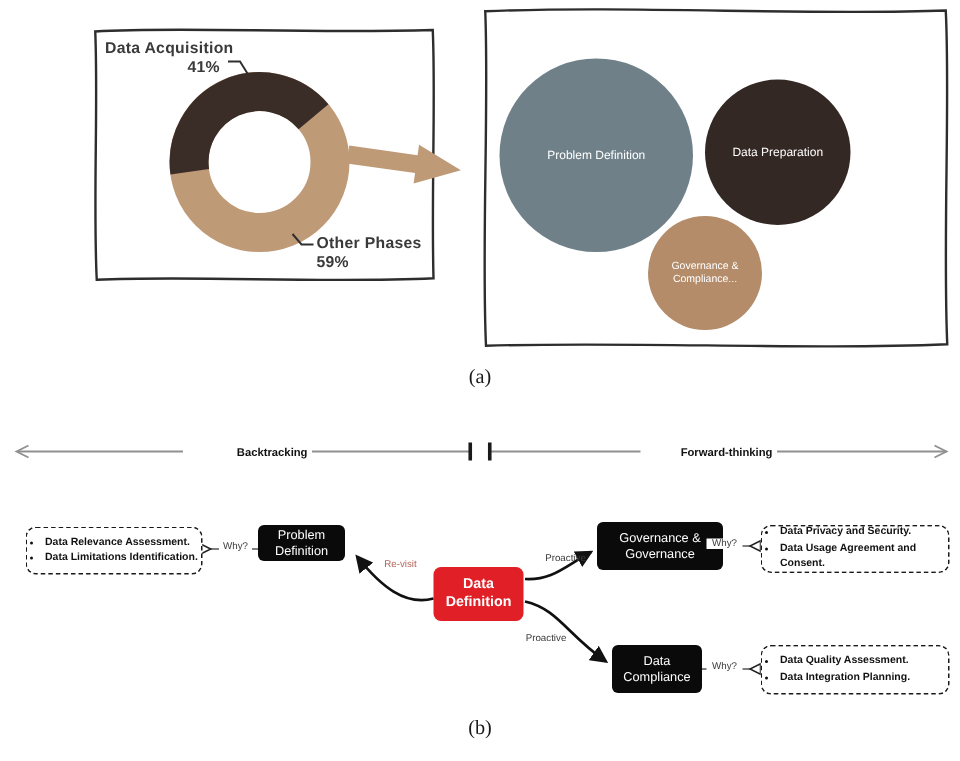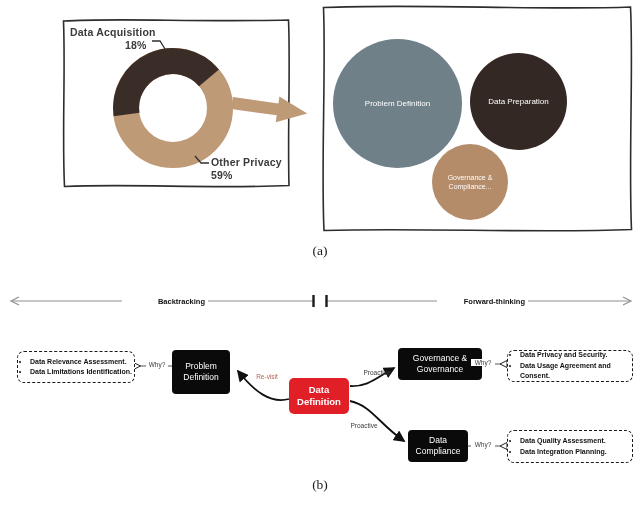--- a/index.html
+++ b/index.html
@@ -70,48 +70,48 @@
     <polygon points="507,360.5 507,367.5 500,364" fill="#fff" stroke="#222" stroke-width="1"></polygon>
     <line x1="468" y1="446" x2="500" y2="446" stroke="#555" stroke-width="1"></line>
     <polygon points="507,442.5 507,449.5 500,446" fill="#fff" stroke="#222" stroke-width="1"></polygon>
 
     <path d="M 289 399 C 270 404, 254 391, 238 371" fill="none" stroke="#111" stroke-width="1.8" marker-end="url(#arrw)"></path>
     <path d="M 350 386 C 368 387, 376 378, 394 368" fill="none" stroke="#111" stroke-width="1.8" marker-end="url(#arrw)"></path>
     <path d="M 350 401 C 372 406, 378 423, 404 441" fill="none" stroke="#111" stroke-width="1.8" marker-end="url(#arrw)"></path>
   </svg>
 
   <div class="abs sketch-label" style="left:70px;top:26px;">Data Acquisition</div>
-  <div class="abs sketch-label" style="left:125px;top:39px;">18%</div>
-  <div class="abs sketch-label" style="left:211px;top:156px;">Other Privacy</div>
+  <div class="abs sketch-label" style="left:125px;top:39px;">41%</div>
+  <div class="abs sketch-label" style="left:211px;top:156px;">Other Phases</div>
   <div class="abs sketch-label" style="left:211px;top:169px;">59%</div>
 
   <div class="bubble bubble-dp">
     <span>Data Preparation</span>
   </div>
   <div class="bubble bubble-pd">
     <span>Problem Definition</span>
   </div>
   <div class="bubble bubble-gc">
     <span>Governance &amp; Compliance...</span>
   </div>
 
   <div class="caption" style="top:243px;">(a)</div>
 
   <div class="axis-label" style="left:122px;top:297px;width:80px;">Backtracking</div>
-  <div class="axis-label" style="left:437px;top:297px;width:85px;">Forward-thinking</div>
+  <div class="axis-label" style="left:427px;top:297px;width:85px;">Forward-thinking</div>
 
   <div class="detail-box" style="left:17px;top:351px;width:116px;height:30px;">
     <ul>
       <li>Data Relevance Assessment.</li>
       <li>Data Limitations Identification.</li>
     </ul>
   </div>
   <div class="edge-label" style="left:146px;top:361px;width:20px;">Why?</div>
 
-  <div class="node" style="left:172px;top:350px;width:58px;height:44px;">
+  <div class="node" style="left:172px;top:350px;width:58px;height:24px;">
     <span>Problem</span>
     <span>Definition</span>
   </div>
 
   <div class="edge-label revisit" style="left:249px;top:373px;width:34px;">Re-visit</div>
 
   <div class="node node-red" style="left:289px;top:378px;width:60px;height:36px;">
     <span>Data</span>
     <span>Definition</span>
   </div>

